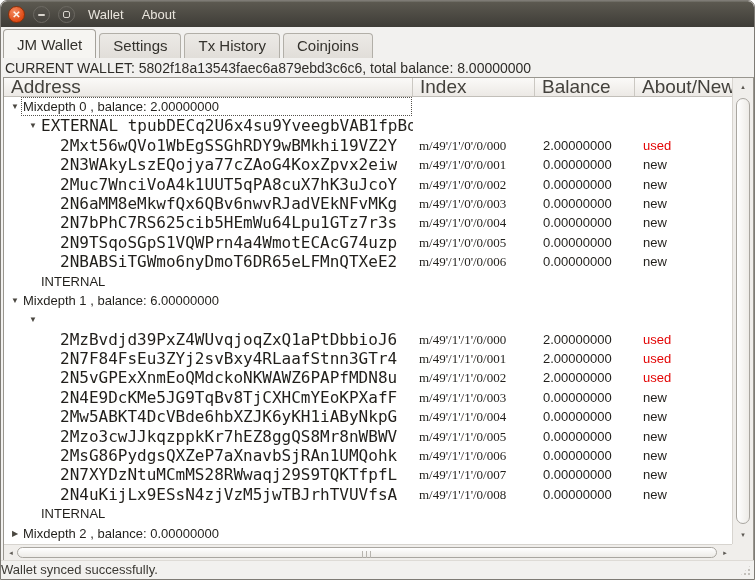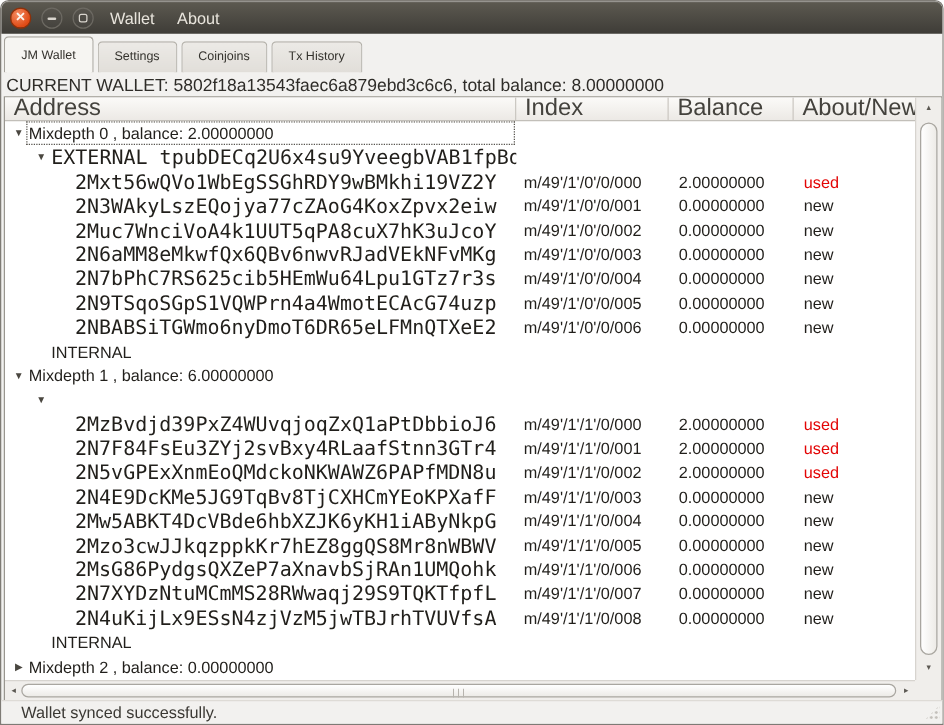--- a/index.html
+++ b/index.html
@@ -20,40 +20,40 @@
   .winbtn.close{background:radial-gradient(circle at 35% 30%,#F58B61,#DF4B16 70%);border:1px solid #8E3009;}
   .winbtn.plain{background:linear-gradient(#56534C,#45433E);border:1px solid #6C6962;}
   .winbtn .x{position:absolute;left:0;top:0;width:100%;height:100%;
     color:#FDF6EF;font-size:10px;line-height:15px;text-align:center;font-weight:bold;}
   .winbtn .bar{position:absolute;left:4px;top:7px;width:7px;height:2px;background:#D9D5CE;border-radius:1px;}
   .winbtn .box{position:absolute;left:4px;top:4px;width:7px;height:7px;border:1.5px solid #D9D5CE;border-radius:2px;}
   .menu{display:flex;margin-left:4px;align-items:center;}
   .menu-item{color:#E9E5DD;font-size:13px;padding:3px 9px;cursor:default;}
   
   .tabbar{position:absolute;top:26px;left:0;right:0;height:31px;display:flex;align-items:flex-end;padding-left:2px;}
-  .tab{font-size:10px;color:#34322D;padding:0 13px;border:1px solid #B2AFA8;border-bottom:none;
+  .tab{font-size:15px;color:#34322D;padding:0 13px;border:1px solid #B2AFA8;border-bottom:none;
     border-radius:4px 4px 0 0;background:linear-gradient(#ECEAE6,#E1DED9);
     height:25px;line-height:24px;margin-right:3px;cursor:default;white-space:nowrap;}
   .tab.active{background:#F6F5F2;height:29px;line-height:29px;border-color:#A4A19A;position:relative;z-index:2;}
   
   .wallet-info{position:absolute;top:58px;left:4px;right:26px;height:18px;
     font-size:14px;color:#2E2C28;line-height:18px;white-space:nowrap;overflow:hidden;}
   
   .treeview{position:absolute;left:2px;top:76px;width:751px;height:484px;
     background:#FFFFFF;border:1px solid #99968F;}
   .tree-header{position:absolute;top:0;left:0;right:21px;height:19px;display:flex;
     background:linear-gradient(#FBFAF8,#ECE9E5);border-bottom:1px solid #C2BFB9;}
   .hcell{font-size:19px;color:#44423D;line-height:18px;padding-left:7px;
     border-right:1px solid #CBC8C2;white-space:nowrap;overflow:hidden;cursor:default;}
   .hc1{width:409px;} .hc2{width:122px;} .hc3{width:100px;} .hc4{flex:1;border-right:none;}
   .tree-body{position:absolute;top:19px;left:0;right:21px;bottom:16px;overflow:hidden;}
   .tree-row{display:flex;height:19.4px;line-height:19.4px;font-size:13px;color:#211F1B;cursor:default;}
   .cell{overflow:hidden;white-space:nowrap;}
   .cc1{width:409px;position:relative;display:flex;align-items:center;}
-  .cc2{width:122px;padding-left:6px;}
+  .cc2{width:122px;padding-left:6px;font-family:Liberation Serif, serif;}
   .cc3{width:100px;padding-left:8px;}
   .cc4{flex:1;padding-left:8px;}
   .mono .lbl{font-family:"DejaVu Sans Mono",monospace;font-size:16px;}
   .twisty{display:inline-block;width:12px;flex-shrink:0;font-size:8px;color:#4A4740;text-align:center;}
   .d0 .twisty{margin-left:5px;}
   .d1 .twisty{margin-left:23px;}
   .d2 .twisty{margin-left:0;width:54px;}
   .lbl{margin-left:2px;}
   .focus-rect{position:absolute;left:17px;top:0;right:1px;bottom:0;
     border:1px dotted #56534D;pointer-events:none;}
@@ -68,21 +68,21 @@
     background:#F0EEEB;border-top:1px solid #D7D4CF;}
   .hthumb{position:absolute;top:2px;bottom:2px;left:13px;right:16px;
     background:linear-gradient(#FFFFFF,#EDEBE7);border:1px solid #A9A6A0;border-radius:7px;}
   .hgrip{position:absolute;left:50%;top:3px;width:10px;height:7px;margin-left:-5px;
     background:repeating-linear-gradient(90deg,#B7B4AE 0 1px,transparent 1px 4px);}
   .harr{position:absolute;top:0;height:100%;width:12px;text-align:center;font-size:7px;color:#5C5953;line-height:15px;}
   .harr.left{left:1px;} .harr.right{right:2px;}
   .scroll-corner{position:absolute;right:0;bottom:0;width:21px;height:16px;background:#F0EEEB;}
   
   .statusbar{position:absolute;left:0;right:0;bottom:0;height:19px;background:#F2F1EF;
-    border-top:1px solid #DEDBD6;font-size:13px;color:#3B3934;line-height:18px;padding-left:16px;}
+    border-top:1px solid #DEDBD6;font-size:13px;color:#3B3934;line-height:18px;padding-left:0;}
   .resize-grip{position:absolute;right:2px;bottom:2px;width:13px;height:13px;
     background-image:radial-gradient(#C3C0BB 1px,transparent 1.2px);background-size:4px 4px;
     clip-path:polygon(100% 0,100% 100%,0 100%);}
 </style>
 </head>
 <body>
 
 <div class="window">
 
   <div class="titlebar">
@@ -99,22 +99,22 @@
     </div>
     <div class="menu">
       <span class="menu-item">Wallet</span>
       <span class="menu-item">About</span>
     </div>
   </div>
 
   <div class="tabbar">
     <div class="tab active">JM Wallet</div>
     <div class="tab">Settings</div>
+    <div class="tab">Tx History</div>
     <div class="tab">Coinjoins</div>
-    <div class="tab">Tx History</div>
   </div>
 
   <div class="wallet-info">CURRENT WALLET: 5802f18a13543faec6a879ebd3c6c6, total balance: 8.00000000</div>
 
   <div class="treeview">
     <div class="tree-header">
       <div class="hcell hc1">Address</div>
       <div class="hcell hc2">Index</div>
       <div class="hcell hc3">Balance</div>
       <div class="hcell hc4">About/New</div>

